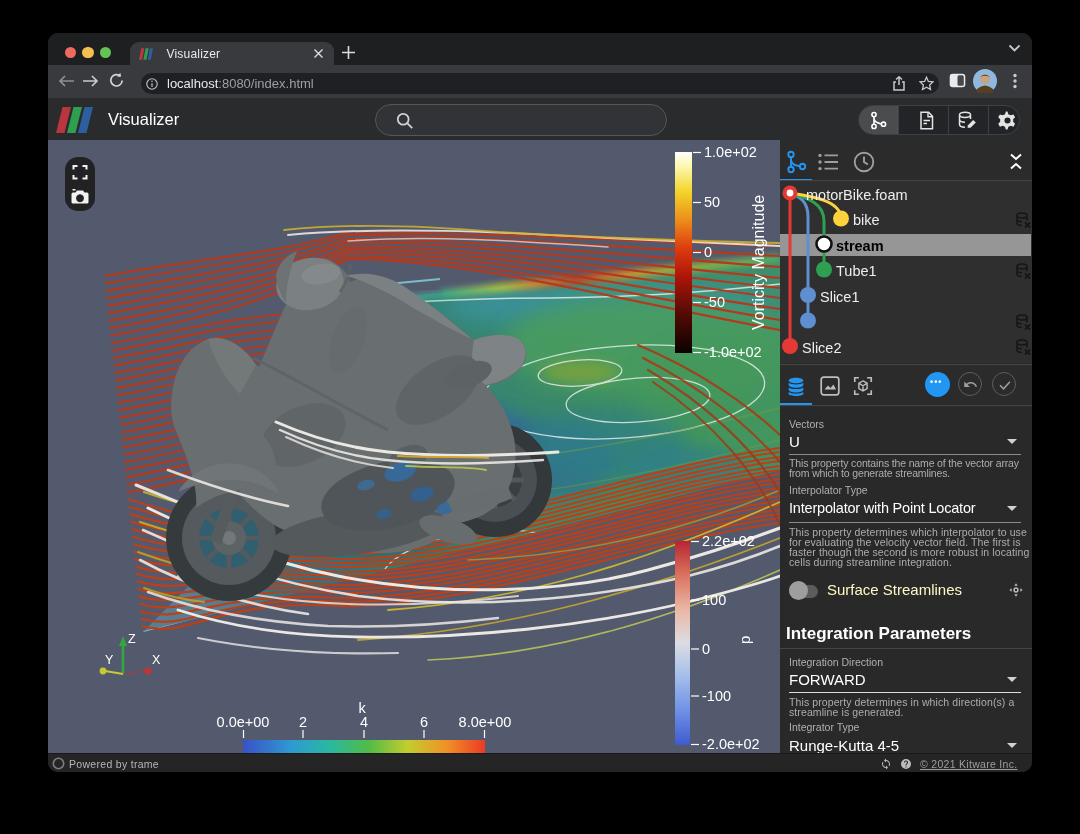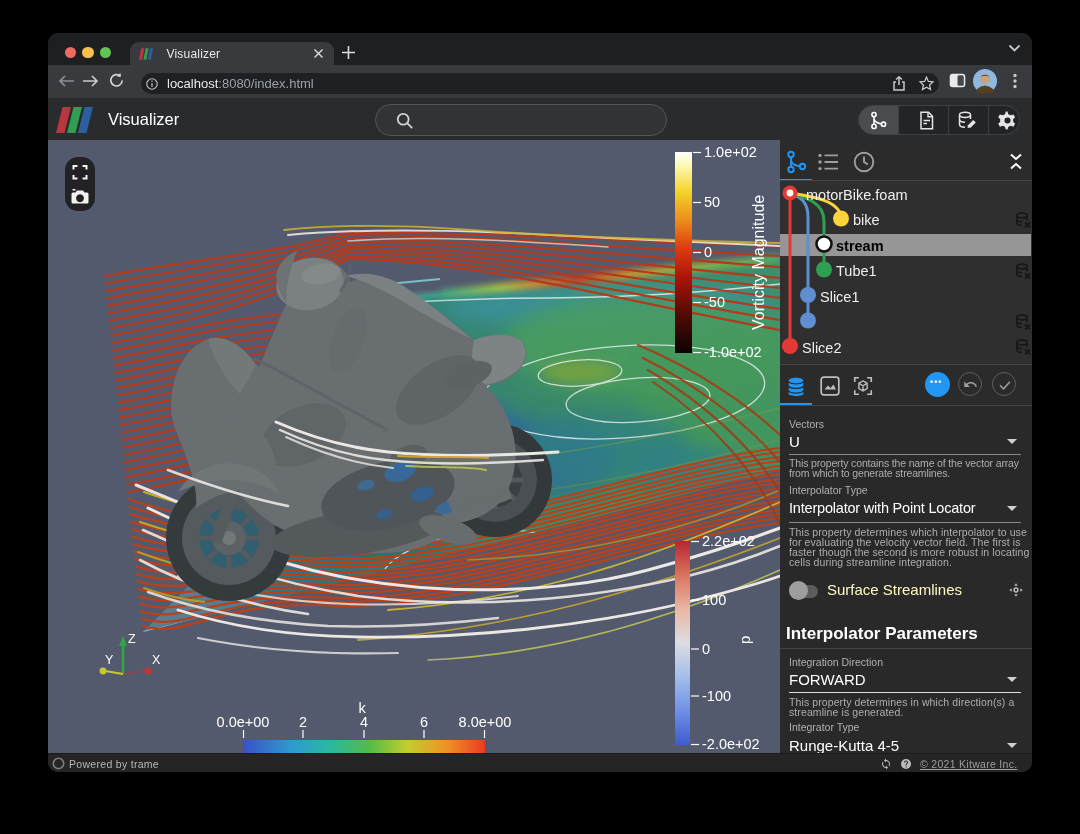--- a/index.html
+++ b/index.html
@@ -563,21 +563,21 @@
         <div class="val" style="left:9px;top:93px;font-size:14.5px;letter-spacing:-0.2px">Interpolator with Point Locator</div>
         <div class="caret" style="left:227px;top:99px"></div>
         <div class="uline" style="top:115px"></div>
         <div class="desc" style="left:9px;top:119.5px;width:242px">This property determines which interpolator to use for evaluating the velocity vector field. The first is faster though the second is more robust in locating cells during streamline integration.</div>
         <div class="abs" style="left:9px;top:177.5px;width:29px;height:13px;border-radius:7px;background:#5c5c5c"></div>
         <div class="abs" style="left:8.5px;top:173.5px;width:19px;height:19px;border-radius:50%;background:#9e9e9e"></div>
         <div class="abs" style="left:47px;top:174px;font-size:15px;color:#fef9c3">Surface Streamlines</div>
         <svg class="abs" style="left:228px;top:175px" width="16" height="16" viewBox="0 0 24 24">
           <path fill="#bdbdbd" d="M12 2 L14.5 5.5 H9.5 Z M12 22 L9.5 18.5 H14.5 Z M2 12 L5.5 9.5 V14.5 Z M22 12 L18.5 14.5 V9.5 Z M12 8 A4 4 0 1 1 12 16 A4 4 0 1 1 12 8 M12 10.2 A1.8 1.8 0 1 0 12 13.8 A1.8 1.8 0 1 0 12 10.2" fill-rule="evenodd"></path>
         </svg>
-        <div class="abs" style="left:6px;top:217px;font-size:17px;font-weight:bold;color:#fff">Interpolator Parameters</div>
+        <div class="abs" style="left:6px;top:217px;font-size:17px;font-weight:bold;color:#fff">Integration Parameters</div>
         <div class="hr" style="top:240.5px"></div>
         <div class="lbl" style="left:9px;top:248.5px">Integration Direction</div>
         <div class="val" style="left:9px;top:264px">FORWARD</div>
         <div class="caret" style="left:227px;top:270px"></div>
         <div class="abs" style="left:9px;top:284.5px;width:232px;height:1.6px;background:#dcdcdc"></div>
         <div class="desc" style="left:9px;top:289.5px;width:240px">This property determines in which direction(s) a streamline is generated.</div>
         <div class="lbl" style="left:9px;top:314px">Integrator Type</div>
         <div class="val" style="left:9px;top:330px">Runge-Kutta 4-5</div>
         <div class="caret" style="left:227px;top:336px"></div>
       </div>

